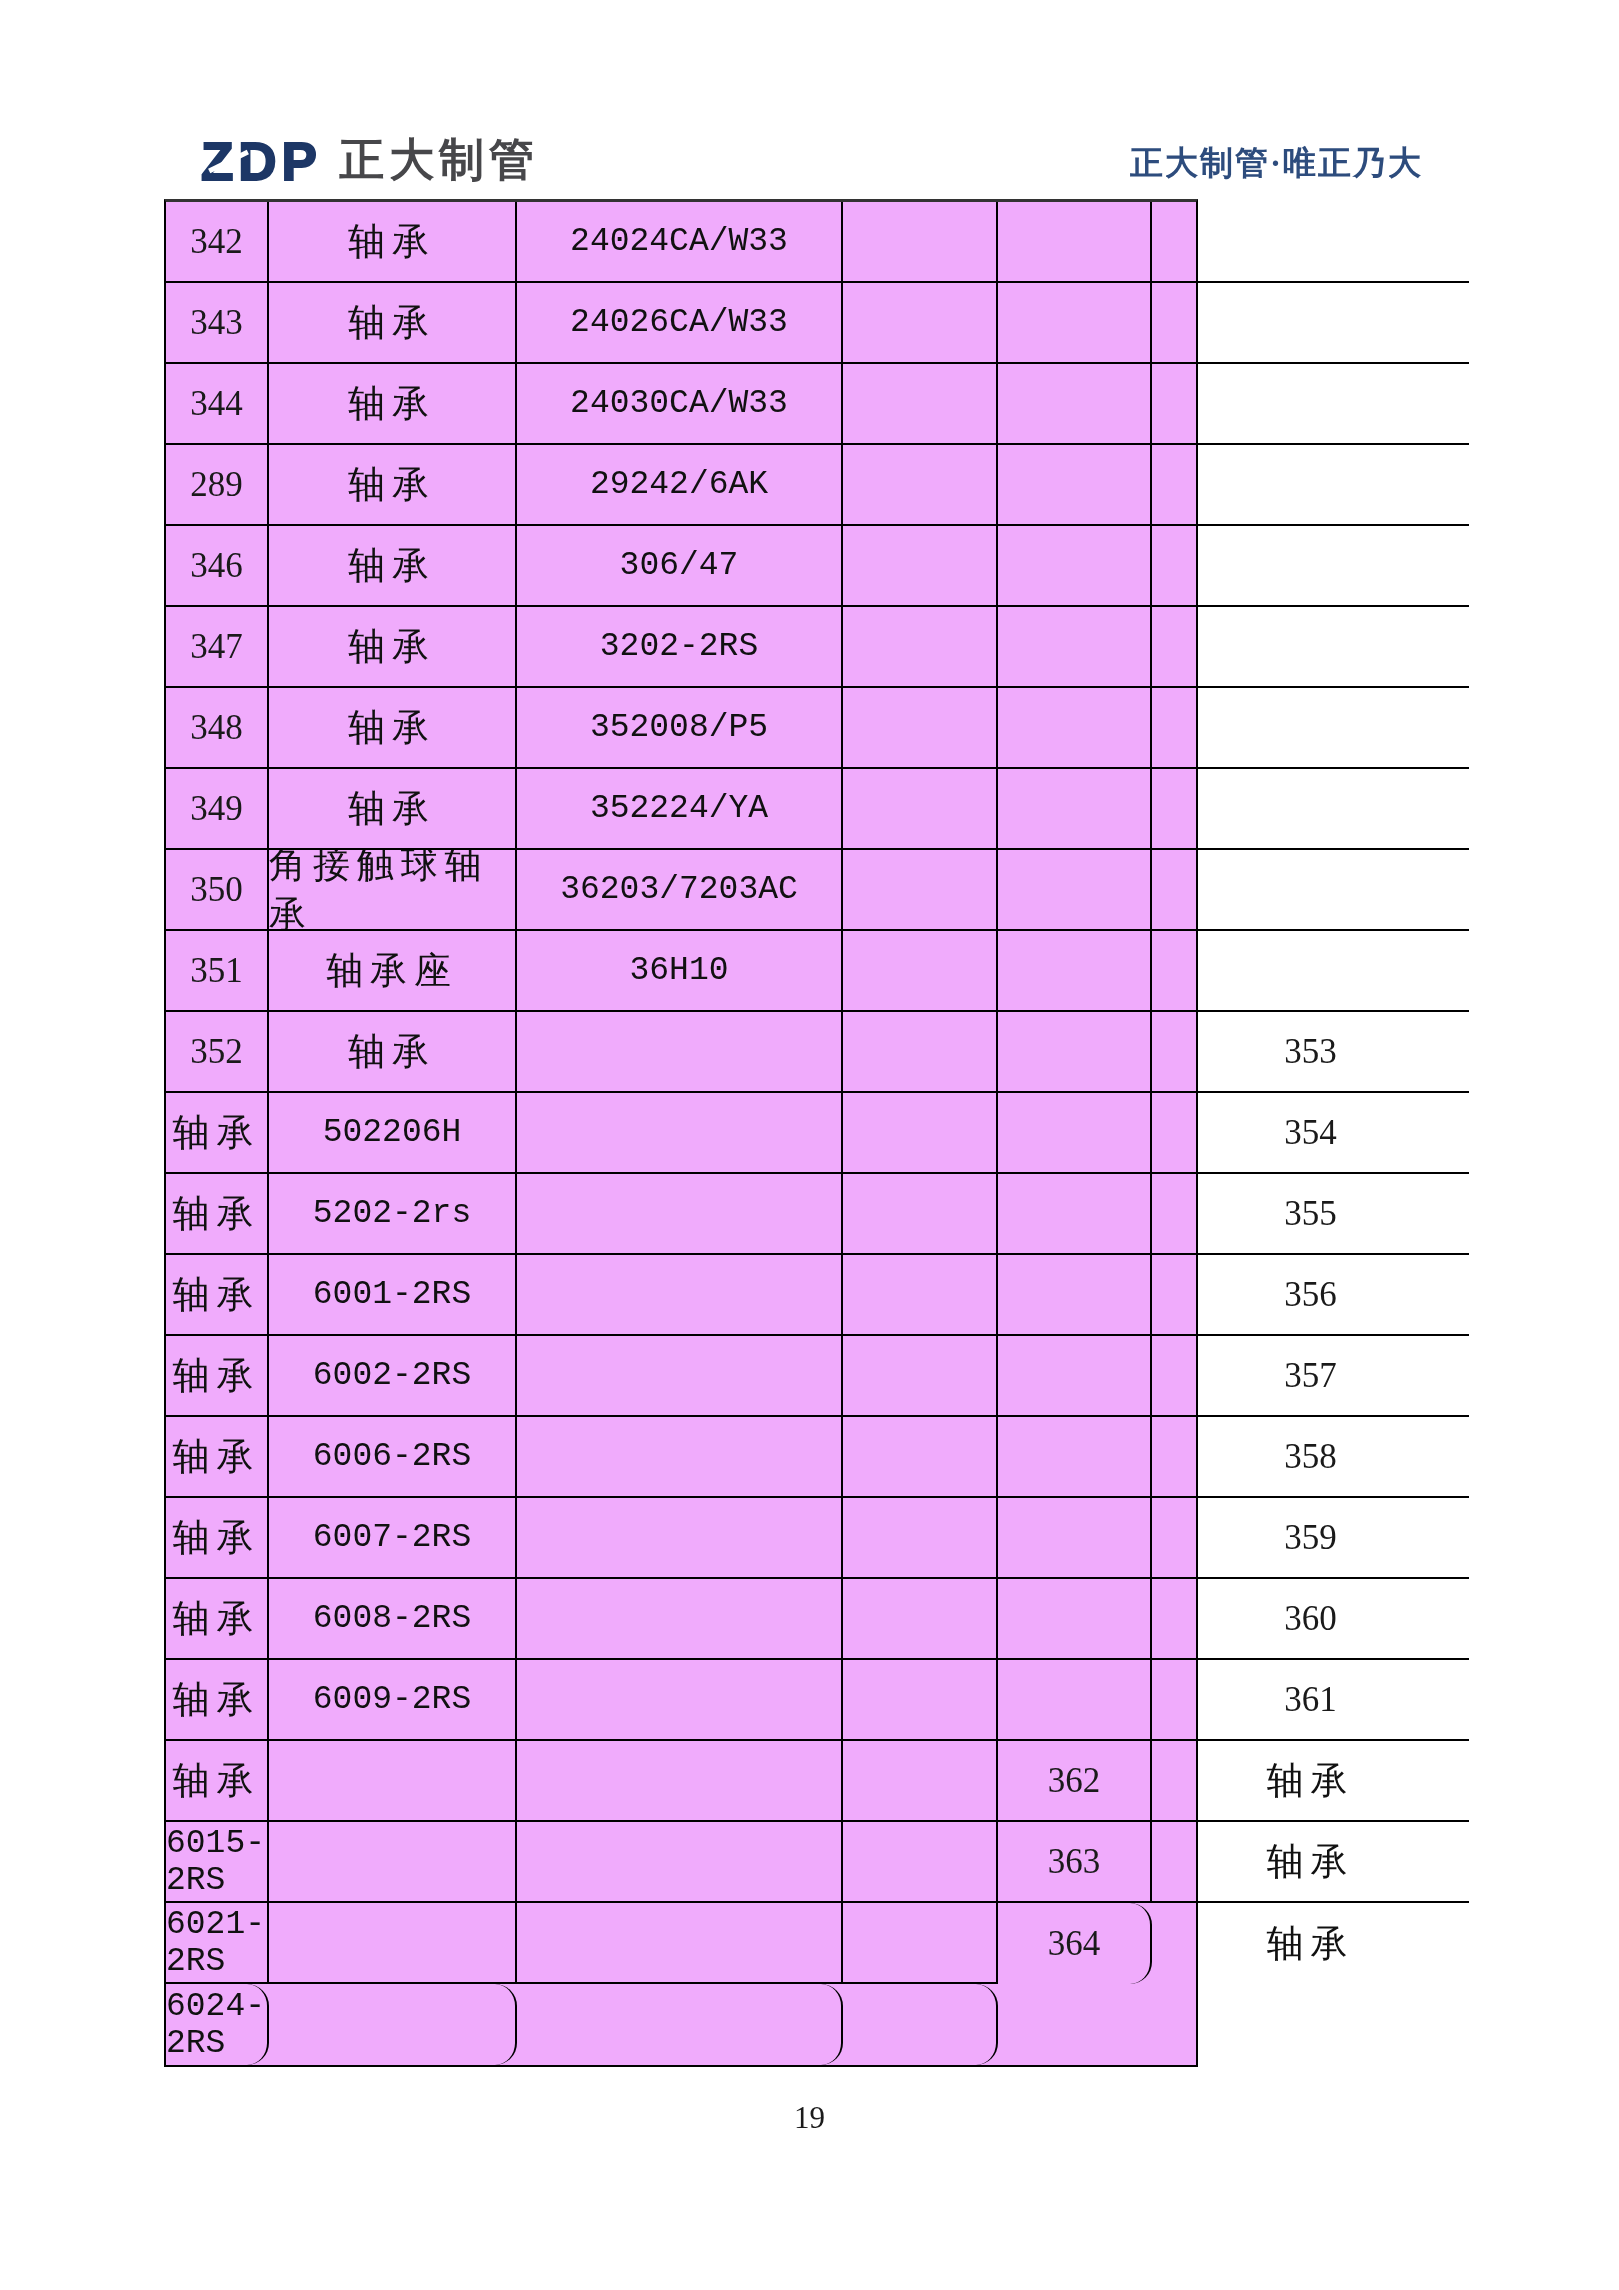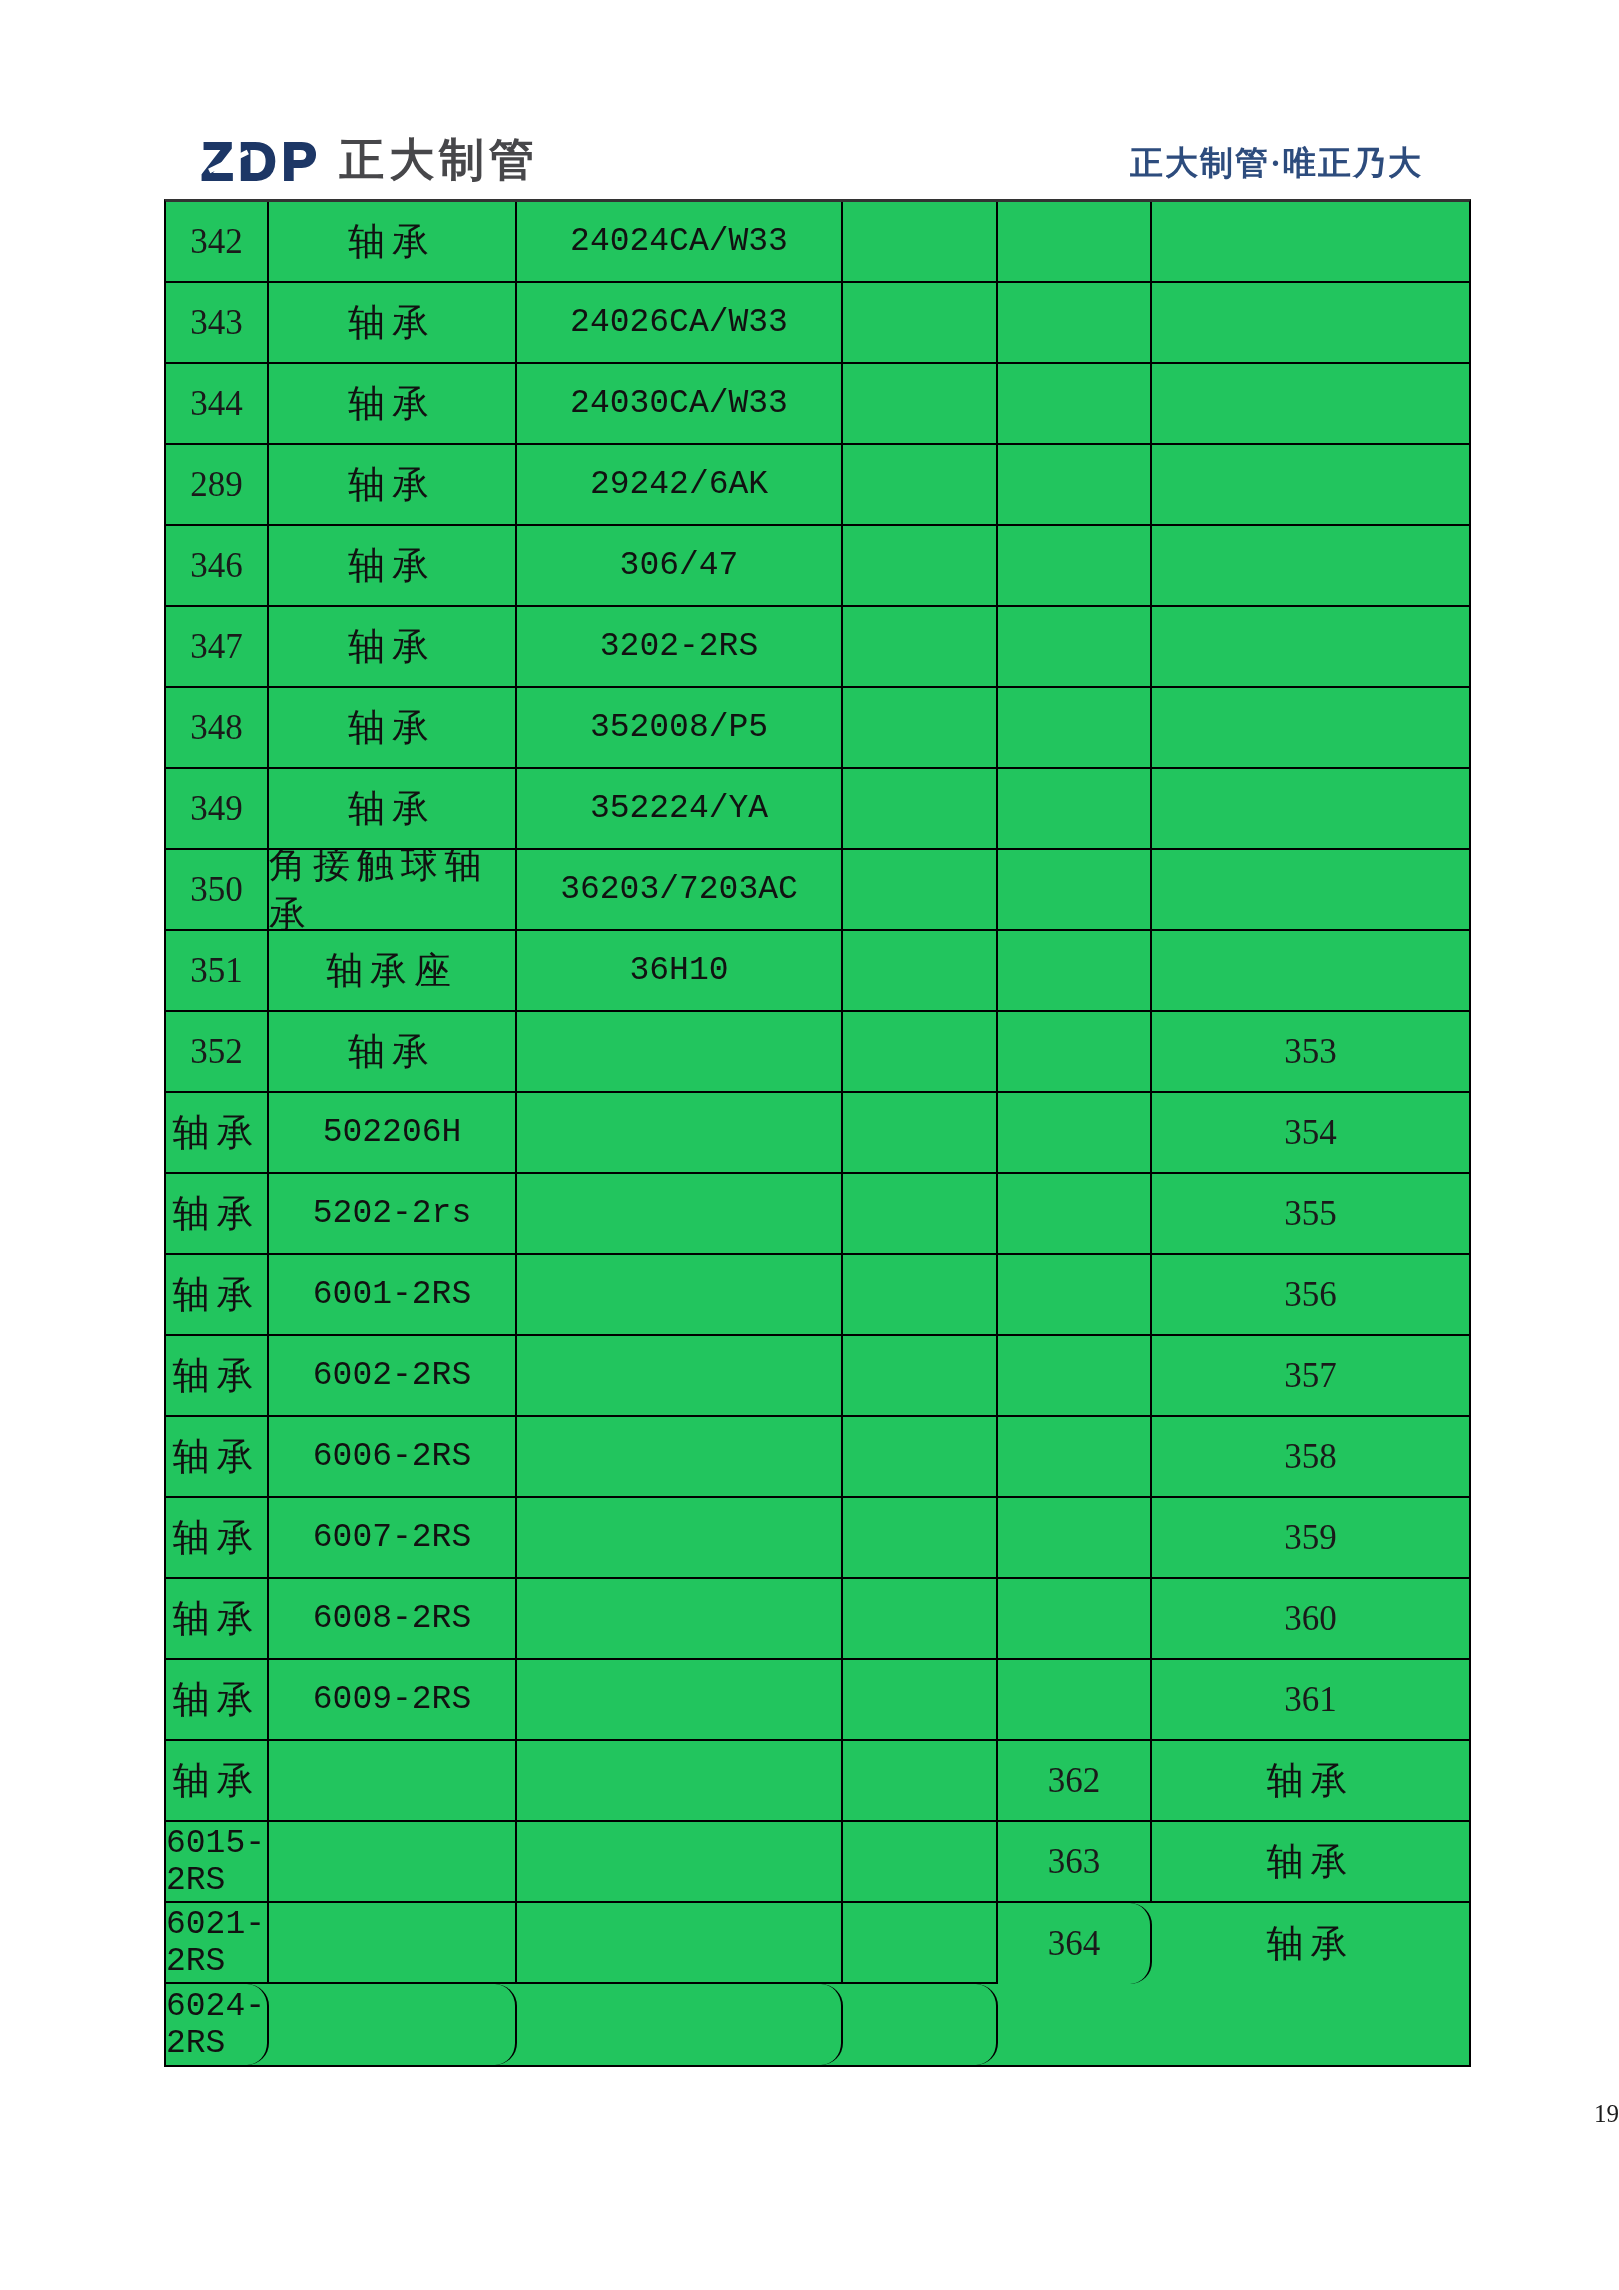--- a/index.html
+++ b/index.html
@@ -61,28 +61,28 @@
     letter-spacing: 2px;
     color: var(--slogan-blue, #2d4c7d);
     white-space: nowrap;
   }
 
   
   .doc-table {
     position: absolute;
     left: 164px;
     top: 199px;
-    width: 1307px;
+    width: 1034px;
     box-sizing: border-box;
     border: 2px solid #000;
     border-top: 3.9px solid #333333;
     display: grid;
     grid-template-columns: 103px 248px 326px 155px 154px 317px;
     grid-auto-rows: 81px;
-    background: #22c55e;
+    background: #f0abfc;
   }
   .cell {
     box-sizing: border-box;
     border-right: 2px solid #000;
     border-bottom: 2px solid #000;
     display: flex;
     align-items: center;
     justify-content: center;
     overflow: hidden;
   }
@@ -106,23 +106,23 @@
     letter-spacing: 0px;
     color: #111111;
   }
 
   
   .page-number {
     position: absolute;
     left: 0;
     right: 0;
     top: 2100px;
-    text-align: right;
+    text-align: center;
     font-family: "Liberation Serif", serif;
-    font-size: 25px;
+    font-size: 31px;
     color: #1b1b1b;
   }
 </style>
 </head>
 <body>
 
 <div class="header-logo">
   <span class="zdp-text">ZDP</span>
   <span class="zdp-slash"></span>
   <span class="company-cn">正大制管</span>

